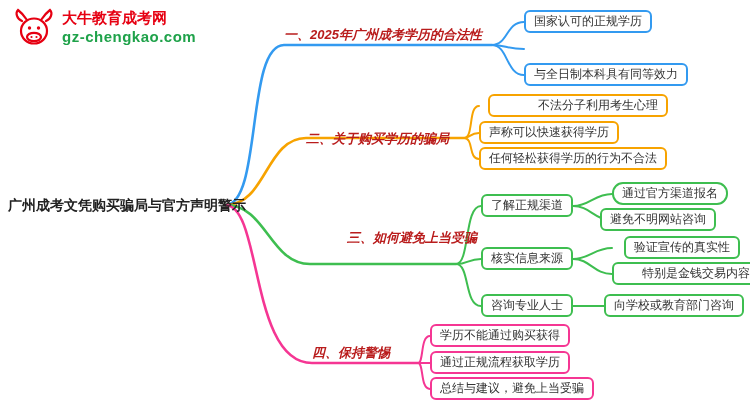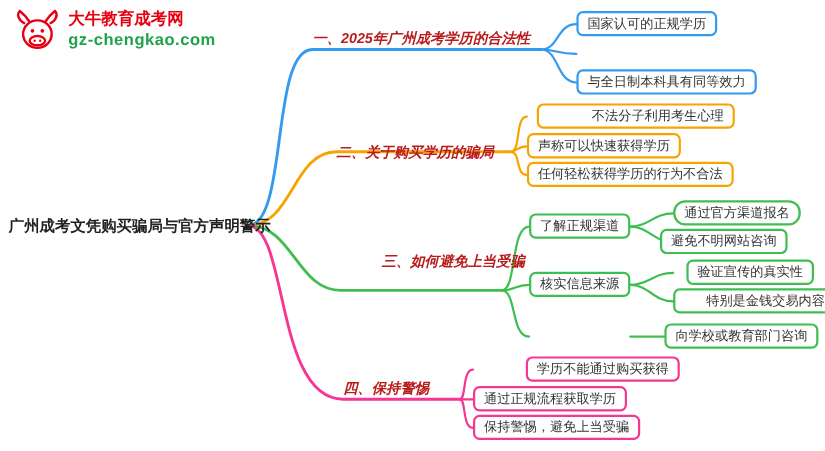--- a/index.html
+++ b/index.html
@@ -124,20 +124,21 @@
   <div class="node" style="left: 479px; top: 121px; border-color: rgb(247, 163, 0);">声称可以快速获得学历</div>
   <div class="node" style="left: 479px; top: 147px; border-color: rgb(247, 163, 0);">任何轻松获得学历的行为不合法</div>
 
   <div class="blabel" style="left:310px; top:230px;margin-left:37px;">三、如何避免上当受骗</div>
   <div class="node" style="left: 481px; top: 194px; border-color: rgb(62, 190, 80);">了解正规渠道</div>
   <div class="node" style="left: 612px; top: 182px; border-color: rgb(62, 190, 80); border-radius: 11px;">通过官方渠道报名</div>
   <div class="node" style="left: 600px; top: 208px; border-color: rgb(62, 190, 80);">避免不明网站咨询</div>
   <div class="node" style="left: 481px; top: 247px; border-color: rgb(62, 190, 80);">核实信息来源</div>
   <div class="node" style="left: 608px; top: 236px; border-color: rgb(62, 190, 80); margin-left: 16px;">验证宣传的真实性</div>
   <div class="node" style="left: 612px; top: 262px; border-color: rgb(62, 190, 80); padding-left: 28px;">特别是金钱交易内容</div>
+  <div class="node" style="left: 481px; top: 294px; border-color: rgb(62, 190, 80);">咨询专业人士</div>
   <div class="node" style="left: 604px; top: 294px; border-color: rgb(62, 190, 80);">向学校或教育部门咨询</div>
 
   <div class="blabel" style="left:312px; top:345px;">四、保持警惕</div>
-  <div class="node" style="left: 430px; top: 324px; border-color: rgb(245, 54, 147); margin-left: 48px;">学历不能通过购买获得</div>
+  <div class="node" style="left: 430px; top: 324px; border-color: rgb(245, 54, 147);">学历不能通过购买获得</div>
   <div class="node" style="left: 430px; top: 351px; border-color: rgb(245, 54, 147);">通过正规流程获取学历</div>
-  <div class="node" style="left: 430px; top: 377px; border-color: rgb(245, 54, 147);">保持警惕，避免上当受骗</div>
+  <div class="node" style="left: 430px; top: 377px; border-color: rgb(245, 54, 147);">总结与建议，避免上当受骗</div>
 
 </div>
 
 </body></html>

